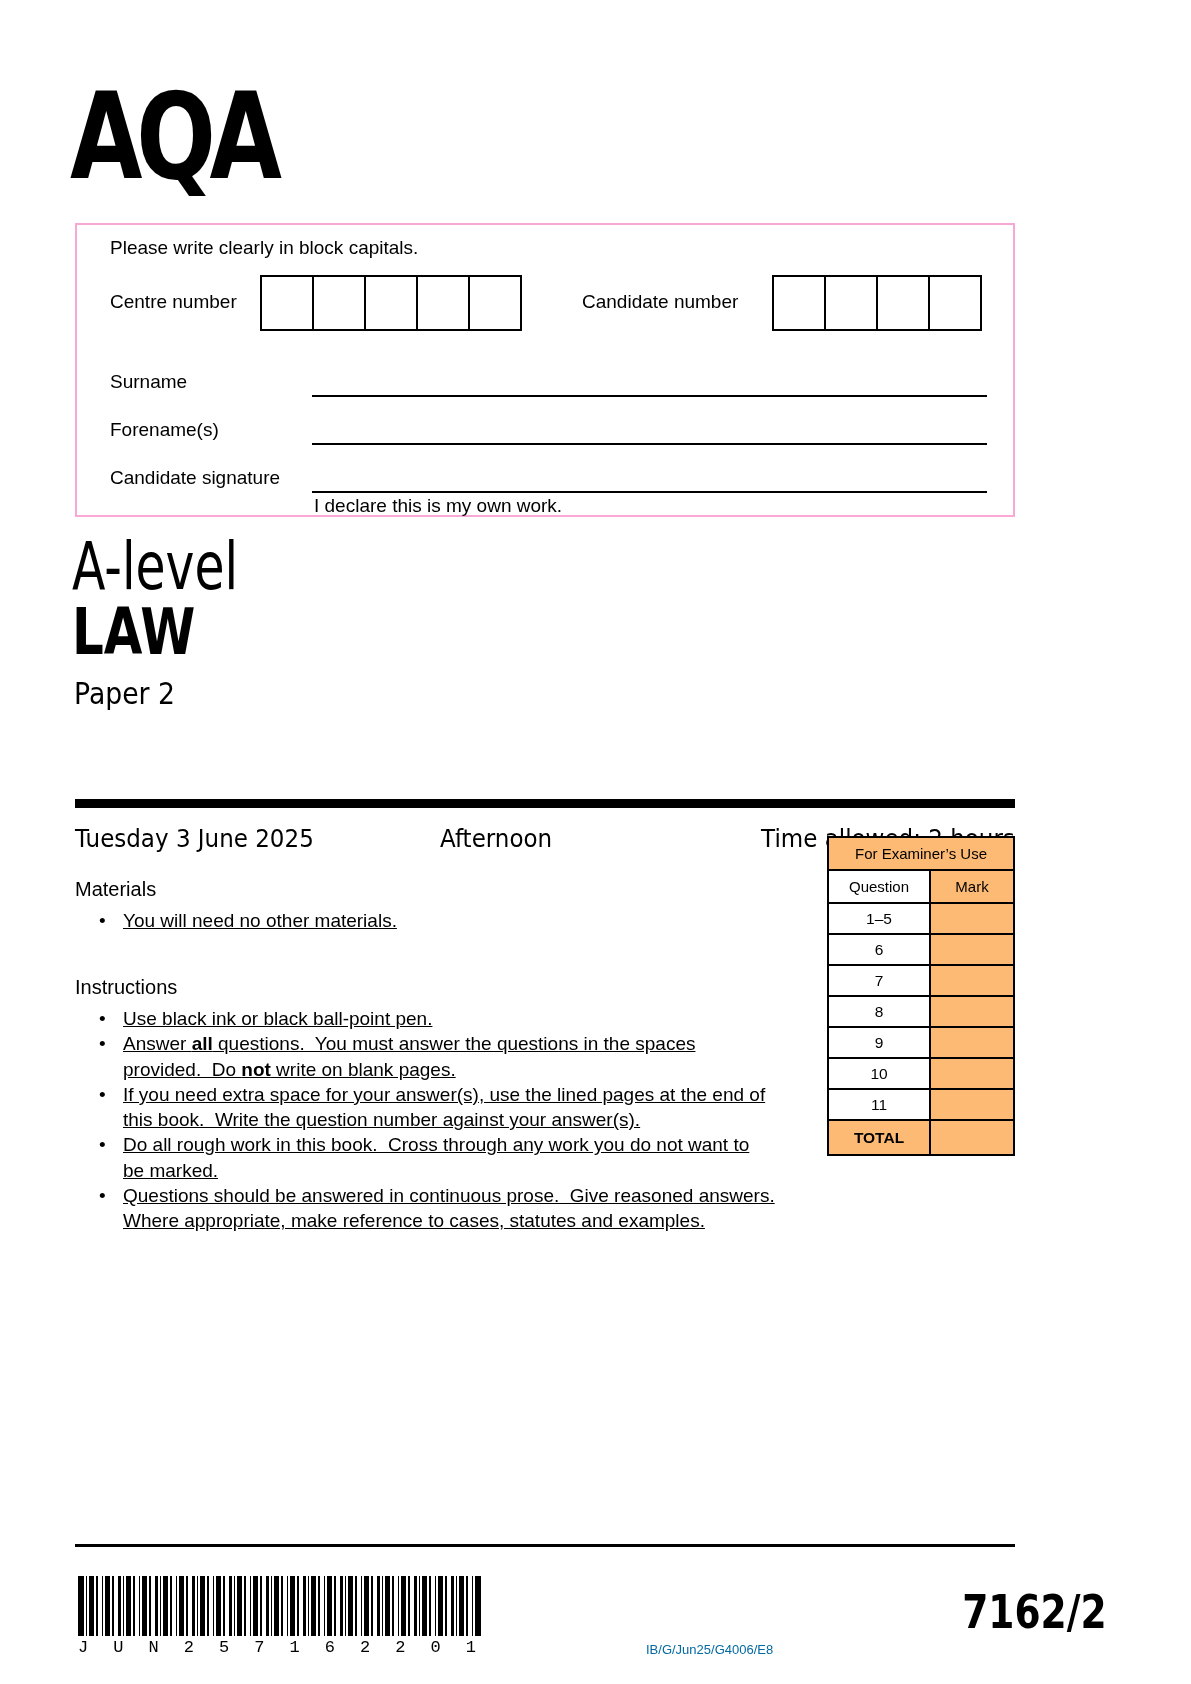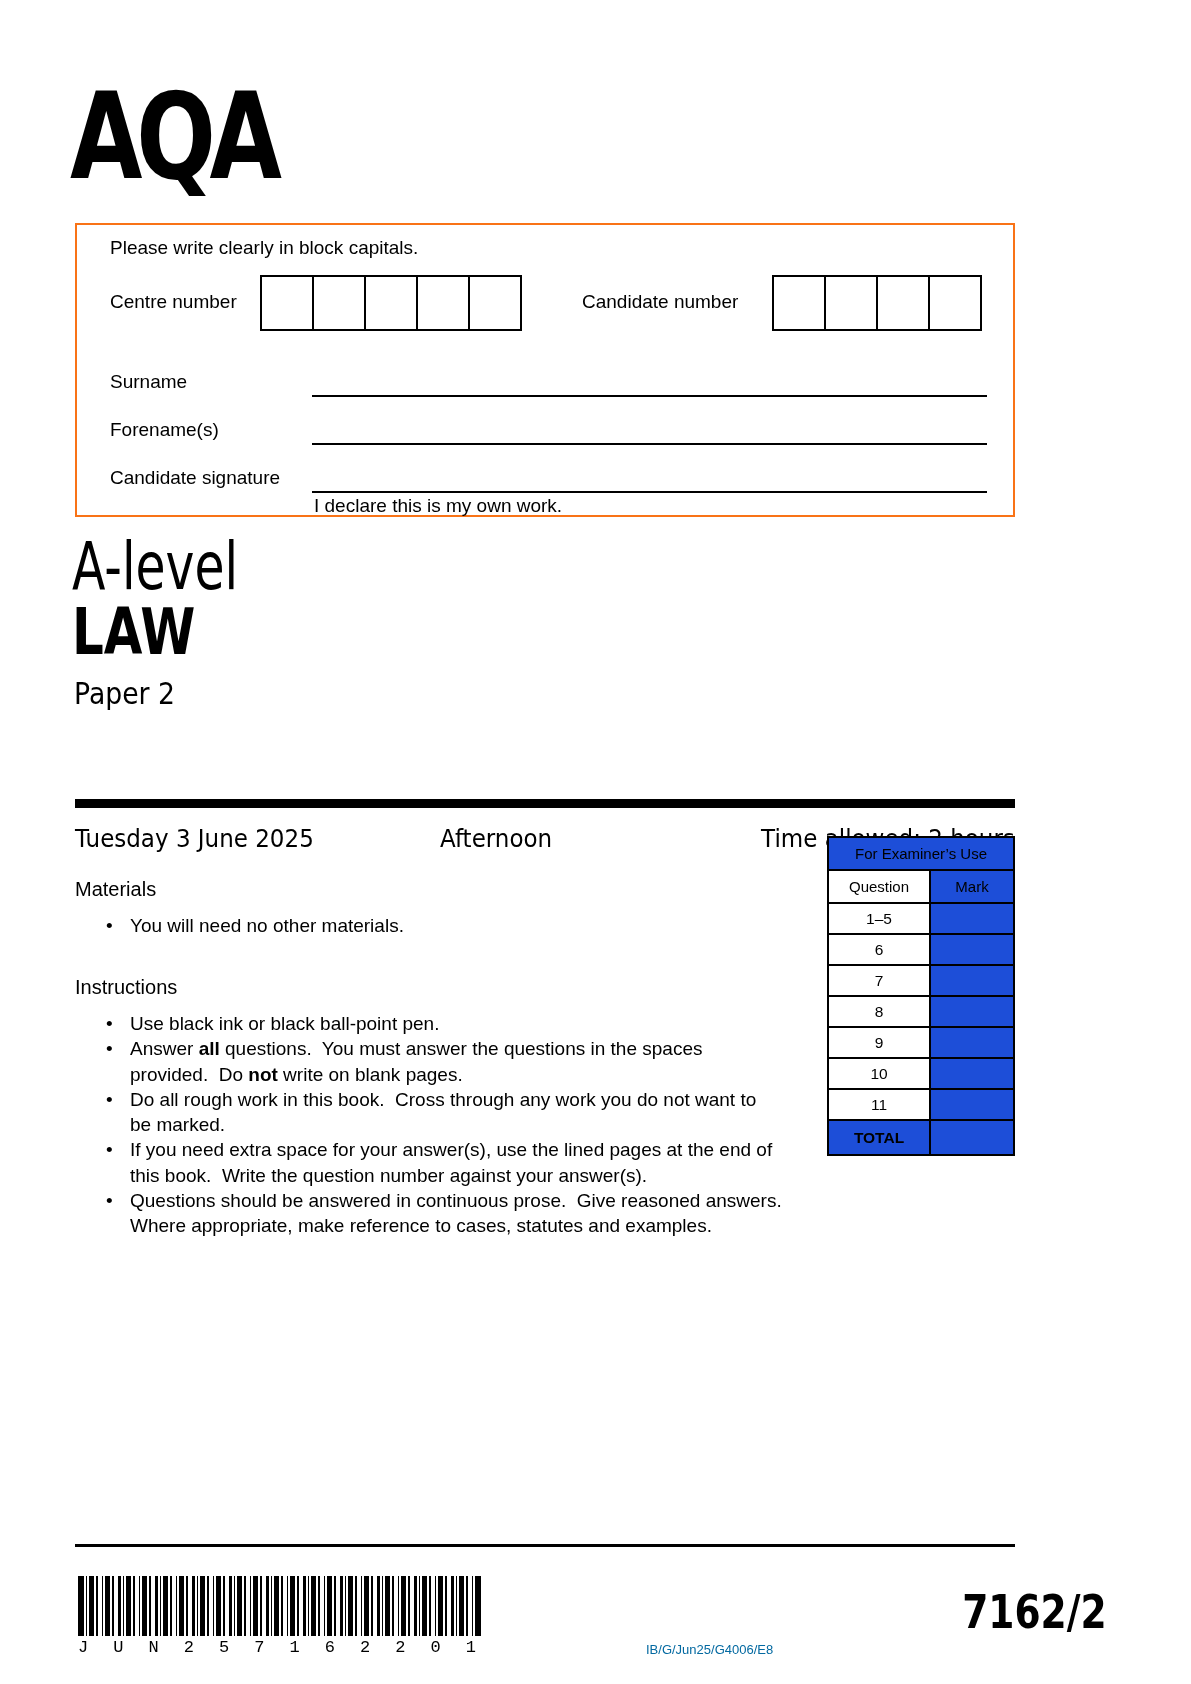--- a/index.html
+++ b/index.html
@@ -16,21 +16,21 @@
     left:70px; top:86px;
     font-family:"DejaVu Sans", sans-serif;
     font-size:120px; font-weight:bold; letter-spacing:-8px;
     line-height:0.85;
     transform:scaleX(0.78); transform-origin:left top;
   }
 
   
   .cand-box {
     left:75px; top:223px; width:940px; height:294px;
-    border:2px solid #f97316; box-sizing:border-box;
+    border:2px solid #f9a8d4; box-sizing:border-box;
   }
   .cand-box .lbl { position:absolute; font-size:19px; }
   .cells { position:absolute; display:flex; }
   .cell {
     width:54px; height:56px; box-sizing:border-box;
     border:2px solid #000; background:#fff; margin-left:-2px;
   }
   .cell:first-child { margin-left:0; }
   .wline { position:absolute; width:675px; height:0; border-bottom:2px solid #000; }
 
@@ -55,34 +55,34 @@
 
   
   .session { font-family:"DejaVu Sans", sans-serif; font-size:25px; line-height:1.2; }
   .s-date { left:75px; top:824px; transform:scaleX(0.92); transform-origin:left top; }
   .s-noon { left:440px; top:824px; transform:scaleX(0.92); transform-origin:left top; }
   .s-time { right:176px; top:824px; transform:scaleX(0.92); transform-origin:right top; }
 
   
   .section { width:740px; }
   .section h3 { margin:0 0 7px 0; font-size:20px; font-weight:normal; }
-  .section ul { margin:12px; padding:0; list-style:none; }
+  .section ul { margin:5px; padding:0; list-style:none;text-decoration:underline; }
   .section li {
     position:relative; padding-left:43px;
     font-size:19px; line-height:25.3px; white-space:pre-wrap;
   }
   .section li::before { content:"•"; position:absolute; left:19px; top:0; }
   .sec-materials { left:75px; top:878px; }
   .sec-instructions { left:75px; top:976px; }
   .sec-information { left:75px; top:1300px; }
 
   
   .et { left:827px; top:836px; border-collapse:collapse; font-size:15.5px; }
   .et th, .et td { border:2px solid #000; padding:0; text-align:center; font-weight:normal; background:#fff; }
-  .et .shaded { background:#1d4ed8; }
+  .et .shaded { background:#fdba74; }
   .et .et-title { height:31px; font-size:15px; }
   .et .hdr { height:31px; font-size:15px; }
   .et .qcell { width:100px; height:29px;text-align:center; }
   .et .mcell { width:82px; }
   .et .totcell { height:33px; font-weight:bold; }
 
   
   .rule-foot { left:75px; top:1544px; width:940px; height:3px; background:#000; }
   .barcode {
     left:78px; top:1576px; width:398px; height:60px;
@@ -159,24 +159,24 @@
       <li>You will need no other materials.</li>
     </ul>
   </div>
 
   <div class="abs section sec-instructions">
     <h3>Instructions</h3>
     <ul>
       <li>Use black ink or black ball-point pen.</li>
       <li>Answer <b>all</b> questions.  You must answer the questions in the spaces
 provided.  Do <b>not</b> write on blank pages.</li>
+      <li>If you need extra space for your answer(s), use the lined pages at the end of
+this book.  Write the question number against your answer(s).</li>
       <li>Do all rough work in this book.  Cross through any work you do not want to
 be marked.</li>
-      <li>If you need extra space for your answer(s), use the lined pages at the end of
-this book.  Write the question number against your answer(s).</li>
       <li>Questions should be answered in continuous prose.  Give reasoned answers.
 Where appropriate, make reference to cases, statutes and examples.</li>
     </ul>
   </div>
 
 
   <table class="abs et">
     <tbody>
       <tr>
         <th colspan="2" class="et-title shaded">For Examiner’s Use</th>

